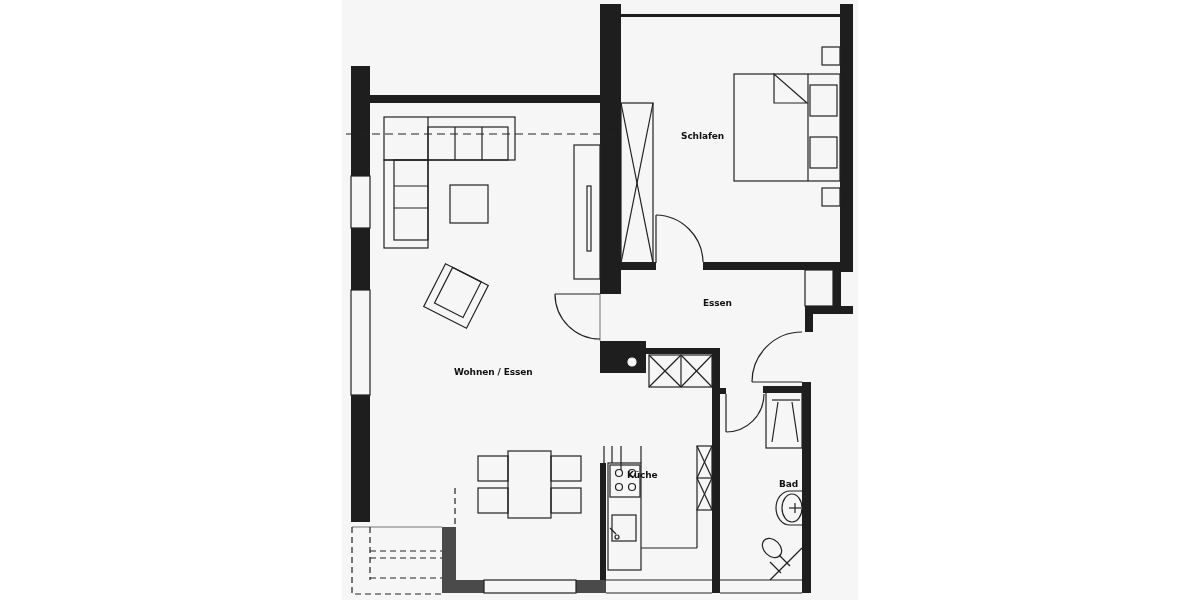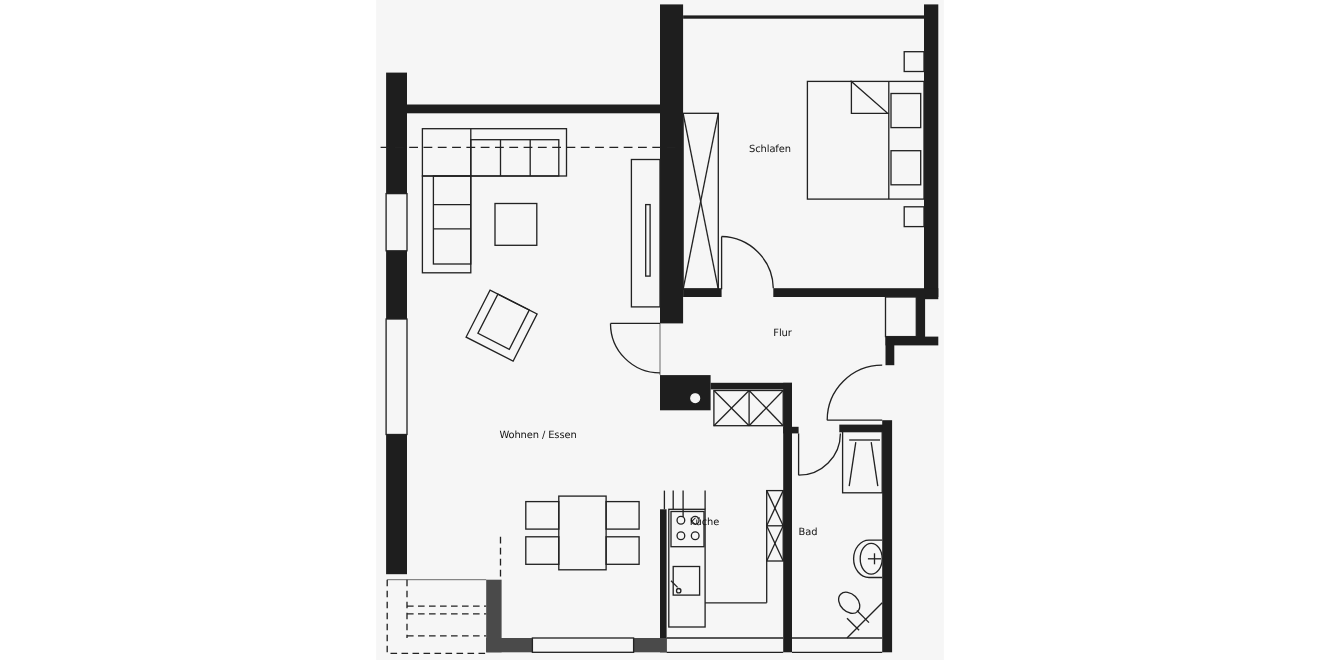--- a/index.html
+++ b/index.html
@@ -1,19 +1,19 @@
 <!DOCTYPE html>
 <html><head>
 <meta charset="utf-8">
 <style>
   html, body { margin: 0; padding: 0; background: #ffffff; }
   body { width: 1200px; height: 600px; overflow: hidden; position: relative; font-family: "DejaVu Sans", sans-serif; }
   .plan { position: absolute; left: 0; top: 0; width: 1200px; height: 600px; }
   .paper { position: absolute; left: 342px; top: 0; width: 516px; height: 600px; background: #f6f6f6; }
-  .room-label { position: absolute; font-family: "DejaVu Sans", sans-serif; font-size: 9px; font-weight: normal; color: #111; white-space: nowrap; letter-spacing: -0.1px; }
+  .room-label { position: absolute; font-family: "DejaVu Sans", sans-serif; font-size: 9px; font-weight: bold; color: #111; white-space: nowrap; letter-spacing: -0.1px; }
   svg { position: absolute; left: 0; top: 0; }
 </style>
 </head>
 <body>
 
 <div class="paper"></div>
 
 <svg class="plan" width="1200" height="600" viewBox="0 0 1200 600">
   <g fill="#1e1e1e">
 
@@ -196,17 +196,17 @@
     </g>
     <g>
       <line x1="770" y1="580" x2="802" y2="548"></line>
       <ellipse cx="772" cy="548" rx="8" ry="11" transform="rotate(-45 772 548)"></ellipse>
       <path d="M779 555 L790 566"></path>
       <path d="M770 562 L781 573"></path>
     </g>
   </g>
 </svg>
 
-<div class="room-label" style="left:454px; top:367px;margin-top:24px;">Wohnen / Essen</div>
+<div class="room-label" style="left:454px; top:367px;">Wohnen / Essen</div>
 <div class="room-label" style="left:681px; top:131px;">Schlafen</div>
-<div class="room-label" style="left:703px; top:298px;">Flur</div>
+<div class="room-label" style="left:703px; top:298px;">Essen</div>
 <div class="room-label" style="left:627px; top:470px;">Küche</div>
-<div class="room-label" style="left:726px; top:479px;">Bad</div>
+<div class="room-label" style="left:779px; top:479px;">Bad</div>
 
 </body></html>

